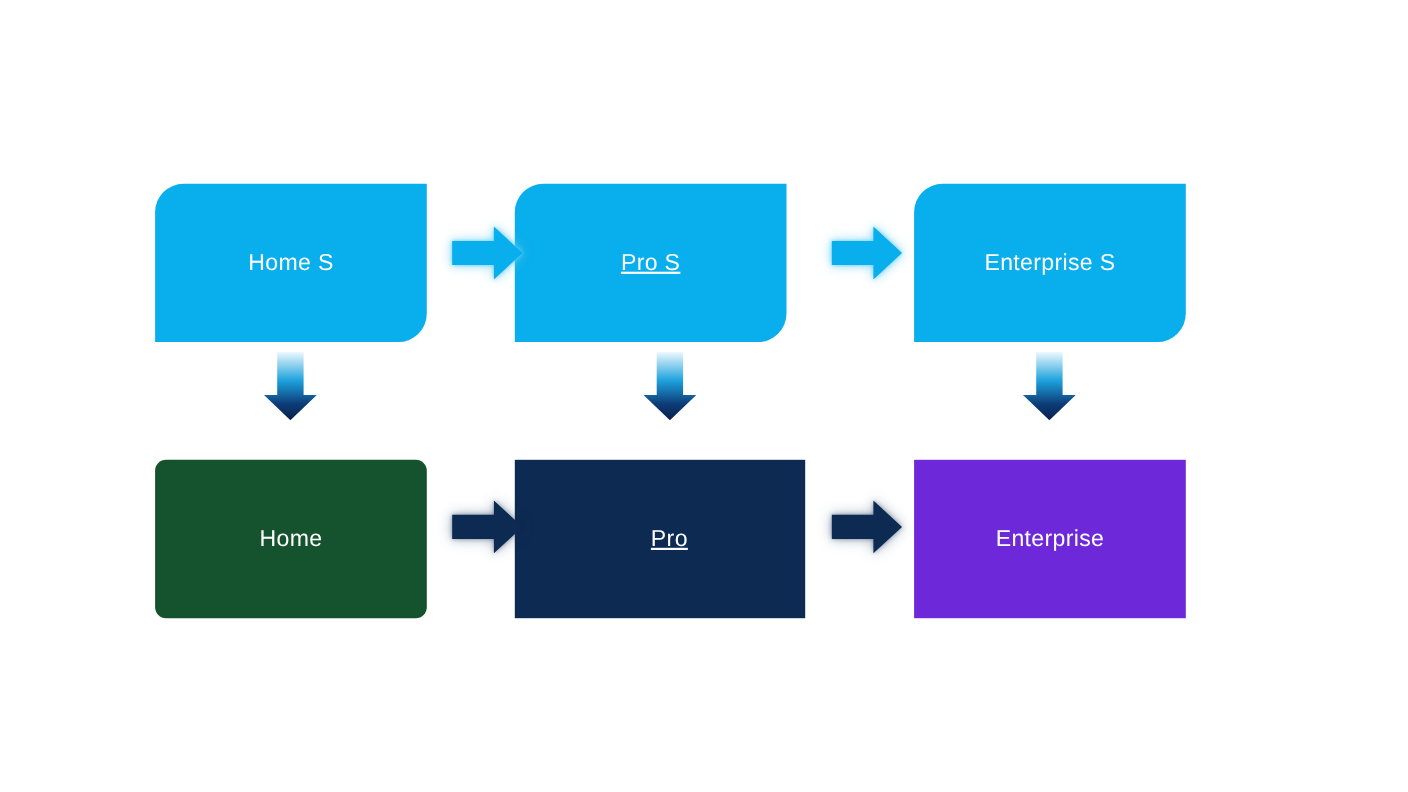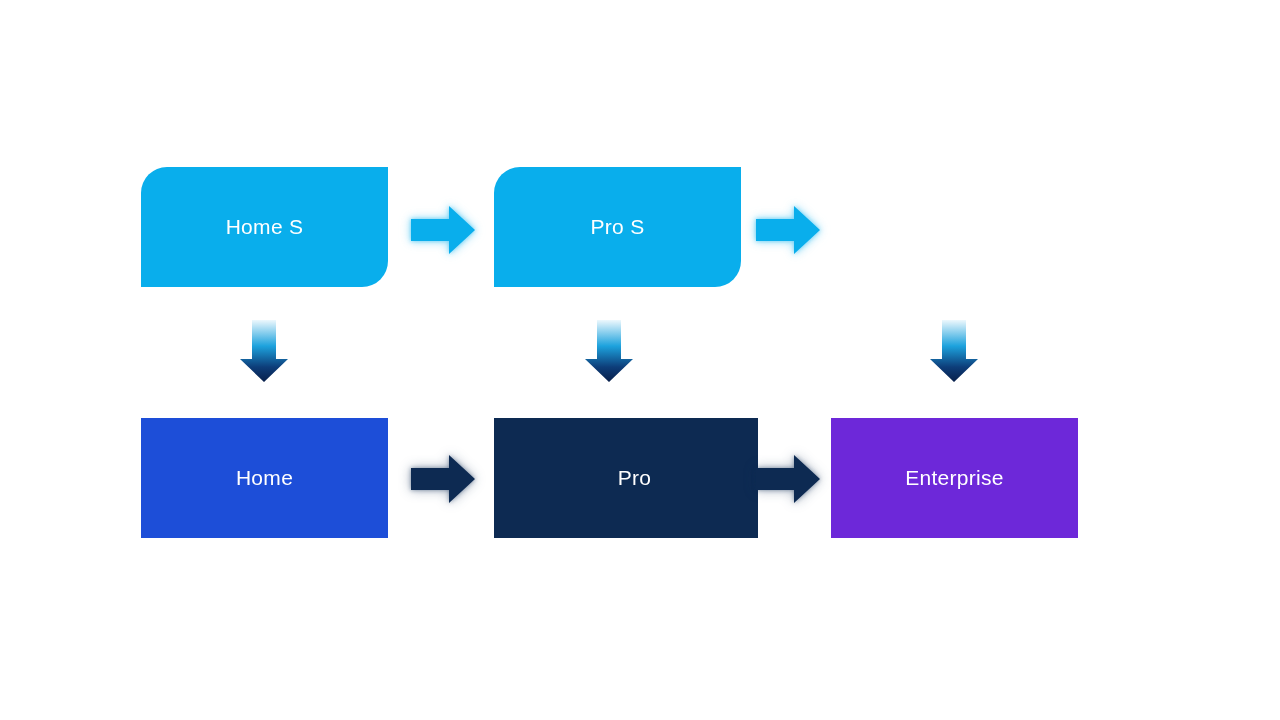--- a/index.html
+++ b/index.html
@@ -17,35 +17,35 @@
     height: 720px;
   }
   .svgdefs {
     position: absolute;
     width: 0;
     height: 0;
   }
   .box {
     position: absolute;
     width: 247px;
-    height: 120px;
+    height: 144px;
     display: flex;
     align-items: center;
     justify-content: center;
   }
   .box .label {
     font-size: 21px;
     font-weight: 400;
     letter-spacing: 0.3px;
     white-space: nowrap;
   }
   .row-top { top: 167px; border-radius: 26px 0 26px 0; }
   .row-bottom { top: 418px; border-radius: 0; }
   .c1 { left: 141px; }
-  .c2 { left: 494px; }
+  .c2 { left: 468px; text-decoration: underline; }
   .c3 { left: 831px; }
 
   .h-arrow {
     position: absolute;
     width: 64px;
     height: 48px;
   }
   .h-arrow.light {
     filter: drop-shadow(0 0 2px rgba(105, 207, 245, 0.95))
             drop-shadow(0 0 5px rgba(105, 207, 245, 0.65));
@@ -86,20 +86,23 @@
   </svg>
 
   <div class="box row-top c1" style="background-color: rgb(9, 174, 236);">
     <span class="label">Home S</span>
   </div>
 
   <div class="box row-top c2" style="background-color: rgb(9, 174, 236);">
     <span class="label">Pro S</span>
   </div>
 
+  <div class="box row-top c3" style="background-color: rgb(9, 174, 236);">
+    <span class="label">Enterprise S</span>
+  </div>
 
   <svg class="h-arrow light gap1 arrows-top" viewBox="0 0 64 48">
     <polygon points="0,13 38,13 38,0 64,24 38,48 38,35 0,35" fill="#09aeec"></polygon>
   </svg>
 
   <svg class="h-arrow light gap2 arrows-top" viewBox="0 0 64 48">
     <polygon points="0,13 38,13 38,0 64,24 38,48 38,35 0,35" fill="#09aeec"></polygon>
   </svg>
 
   <svg class="v-arrow vc1" viewBox="0 0 48 62">
@@ -107,21 +110,21 @@
   </svg>
 
   <svg class="v-arrow vc2" viewBox="0 0 48 62">
     <polygon points="12,0 36,0 36,39 48,39 24,62 0,39 12,39" fill="url(#downGrad)"></polygon>
   </svg>
 
   <svg class="v-arrow vc3" viewBox="0 0 48 62">
     <polygon points="12,0 36,0 36,39 48,39 24,62 0,39 12,39" fill="url(#downGrad)"></polygon>
   </svg>
 
-  <div class="box row-bottom c1" style="background-color: #1d4ed8;">
+  <div class="box row-bottom c1" style="background-color: #14532d; border-radius: 10px;">
     <span class="label">Home</span>
   </div>
 
   <div class="box row-bottom c2" style="background-color: rgb(13, 42, 82); padding-left: 17px;">
     <span class="label">Pro</span>
   </div>
 
   <div class="box row-bottom c3" style="background-color: #6d28d9;">
     <span class="label">Enterprise</span>
   </div>

